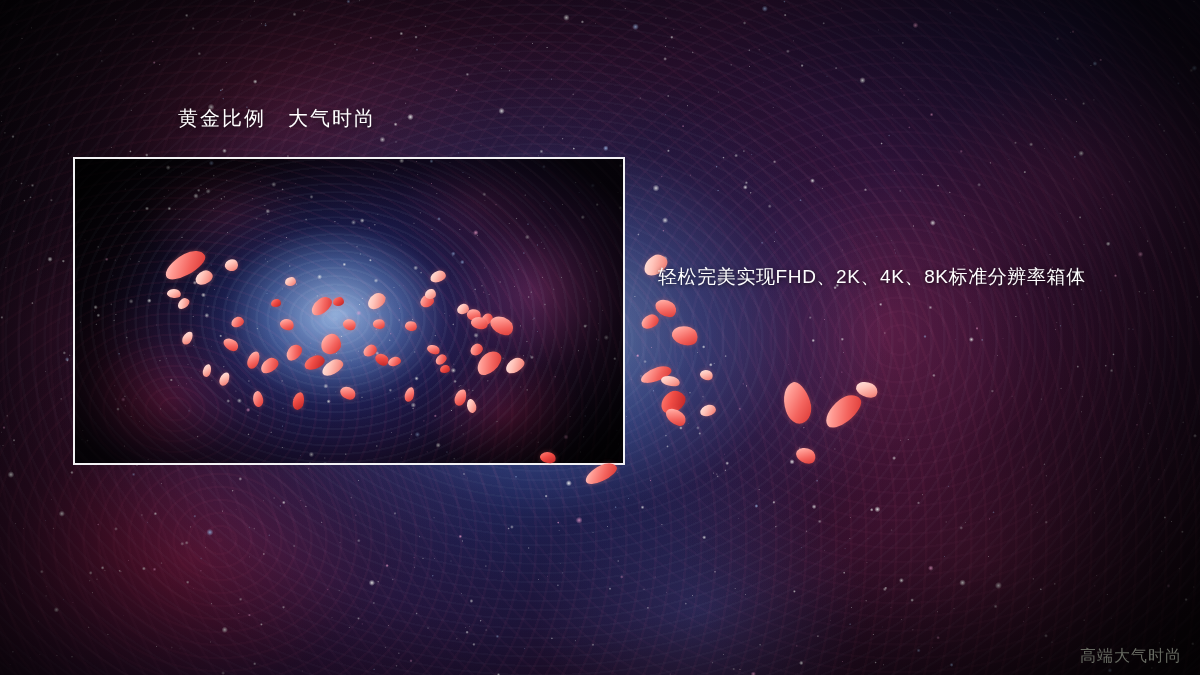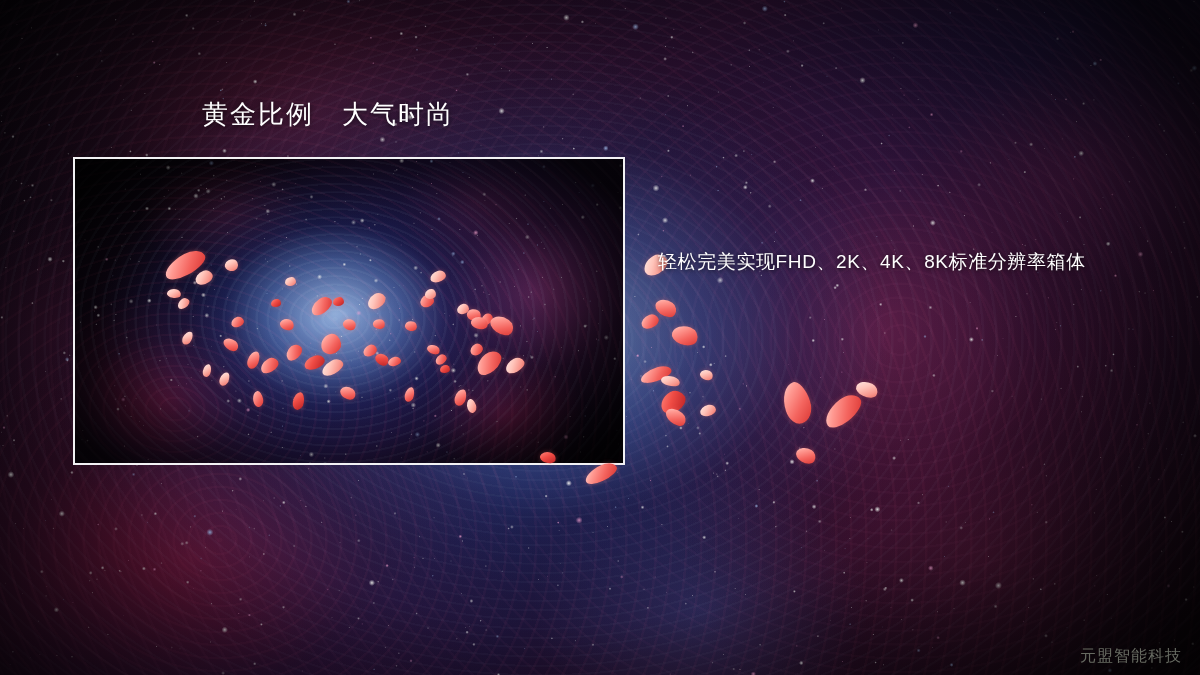--- a/index.html
+++ b/index.html
@@ -131,32 +131,31 @@
     background: linear-gradient(135deg, #ffece8 0%, #ffc4ba 40%, #f79288 75%, #e2635c 100%);
   }
   .petal.deep {
     background: linear-gradient(135deg, #ff8a80 0%, #ef4b44 45%, #b81f22 100%);
   }
 
   
   .slide-title {
     position: absolute;
     left: 178px;
-    top: 97px;
+    top: 105px;
     color: #ffffff;
-    font-size: 26px;
+    font-size: 20px;
     letter-spacing: 2px;
     white-space: pre;
     text-shadow: 0 1px 5px rgba(0,0,0,0.65);
-    margin-left: 24px;
   }
   .body-text {
     position: absolute;
     left: 658px;
-    top: 240px;
+    top: 255px;
     width: 520px;
     color: #ffffff;
     font-size: 19px;
     line-height: 43px;
     letter-spacing: 0.6px;
     text-shadow: 0 1px 4px rgba(0,0,0,0.7);
   }
   .body-line { white-space: nowrap; }
 
   .watermark {
@@ -259,15 +258,15 @@
       <div class="petal" style="left: 822px; top: 400px; width: 42px; height: 22px; transform: rotate(-38deg);"></div>
       <div class="petal pale" style="left: 856px; top: 382px; width: 22px; height: 15px; transform: rotate(25deg);"></div>
       <div class="petal" style="left: 584px; top: 466px; width: 34px; height: 15px; transform: rotate(-25deg);"></div>
       <div class="petal deep" style="left: 540px; top: 452px; width: 16px; height: 11px; transform: rotate(18deg);"></div>
     </div>
 
   <div class="body-text">
       <div class="body-line">轻松完美实现FHD、2K、4K、8K标准分辨率箱体</div>
     </div>
 
-  <div class="watermark">元盟智能科技</div>
+  <div class="watermark">高端大气时尚</div>
 
 </div>
 
 </body></html>

